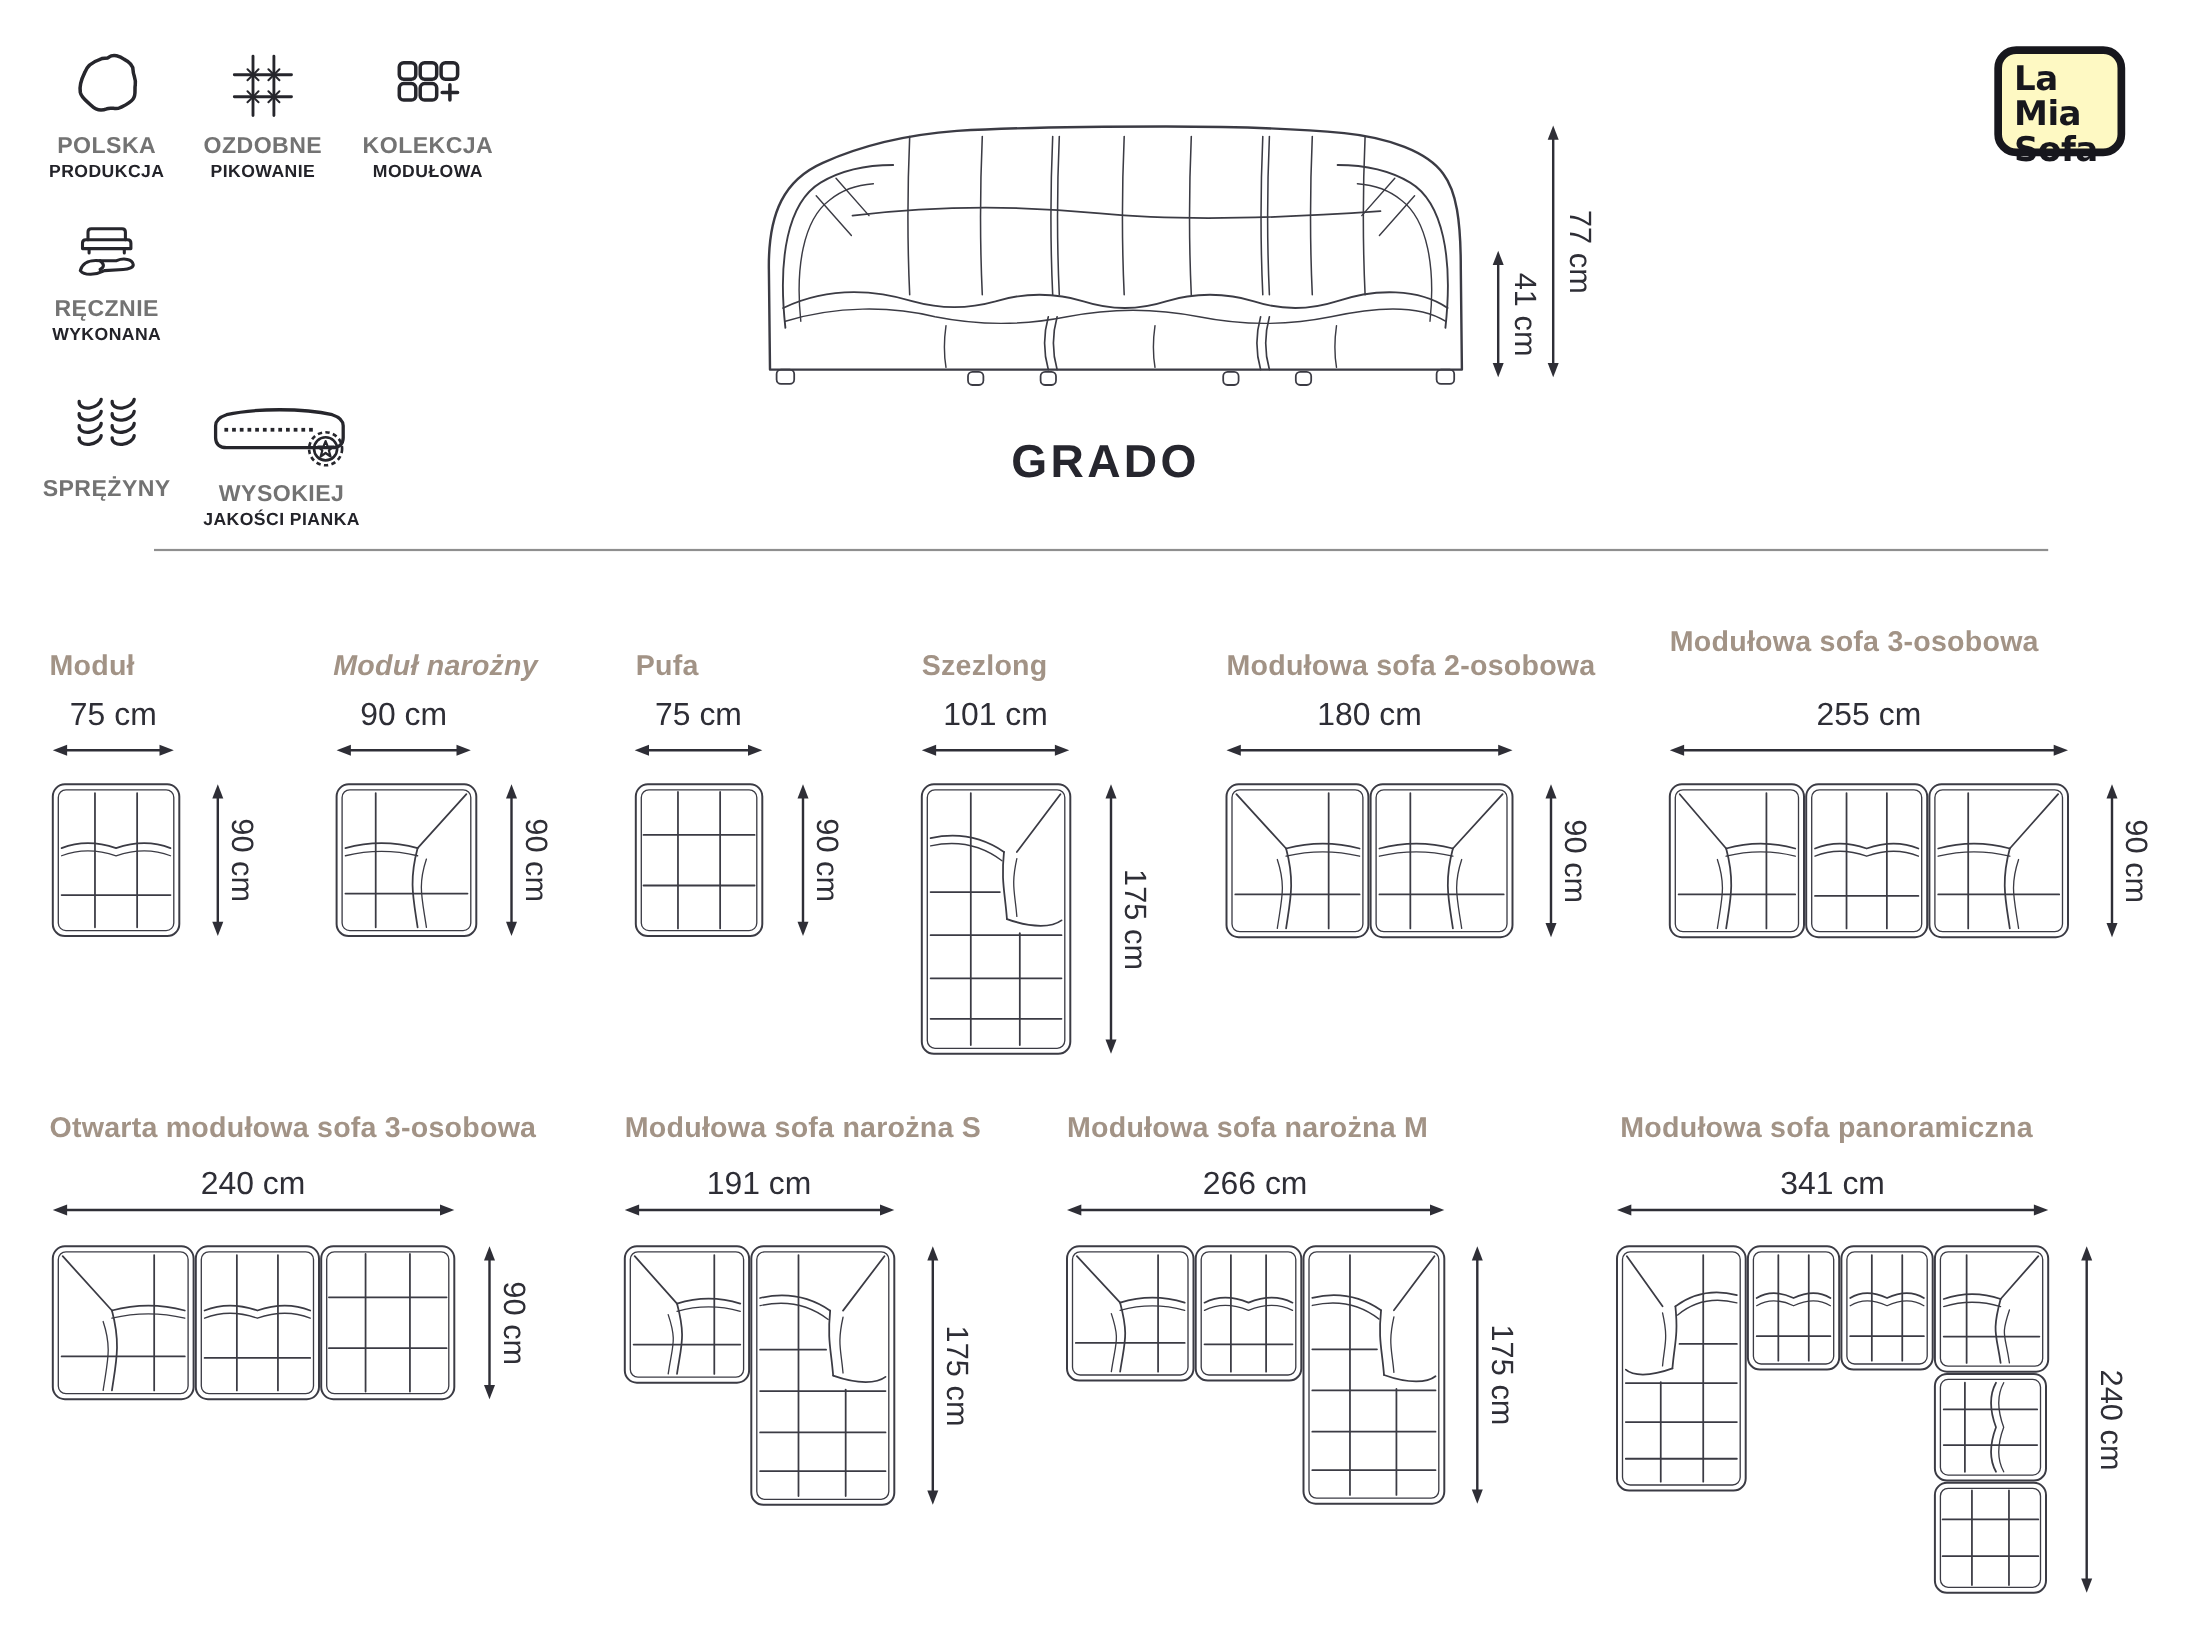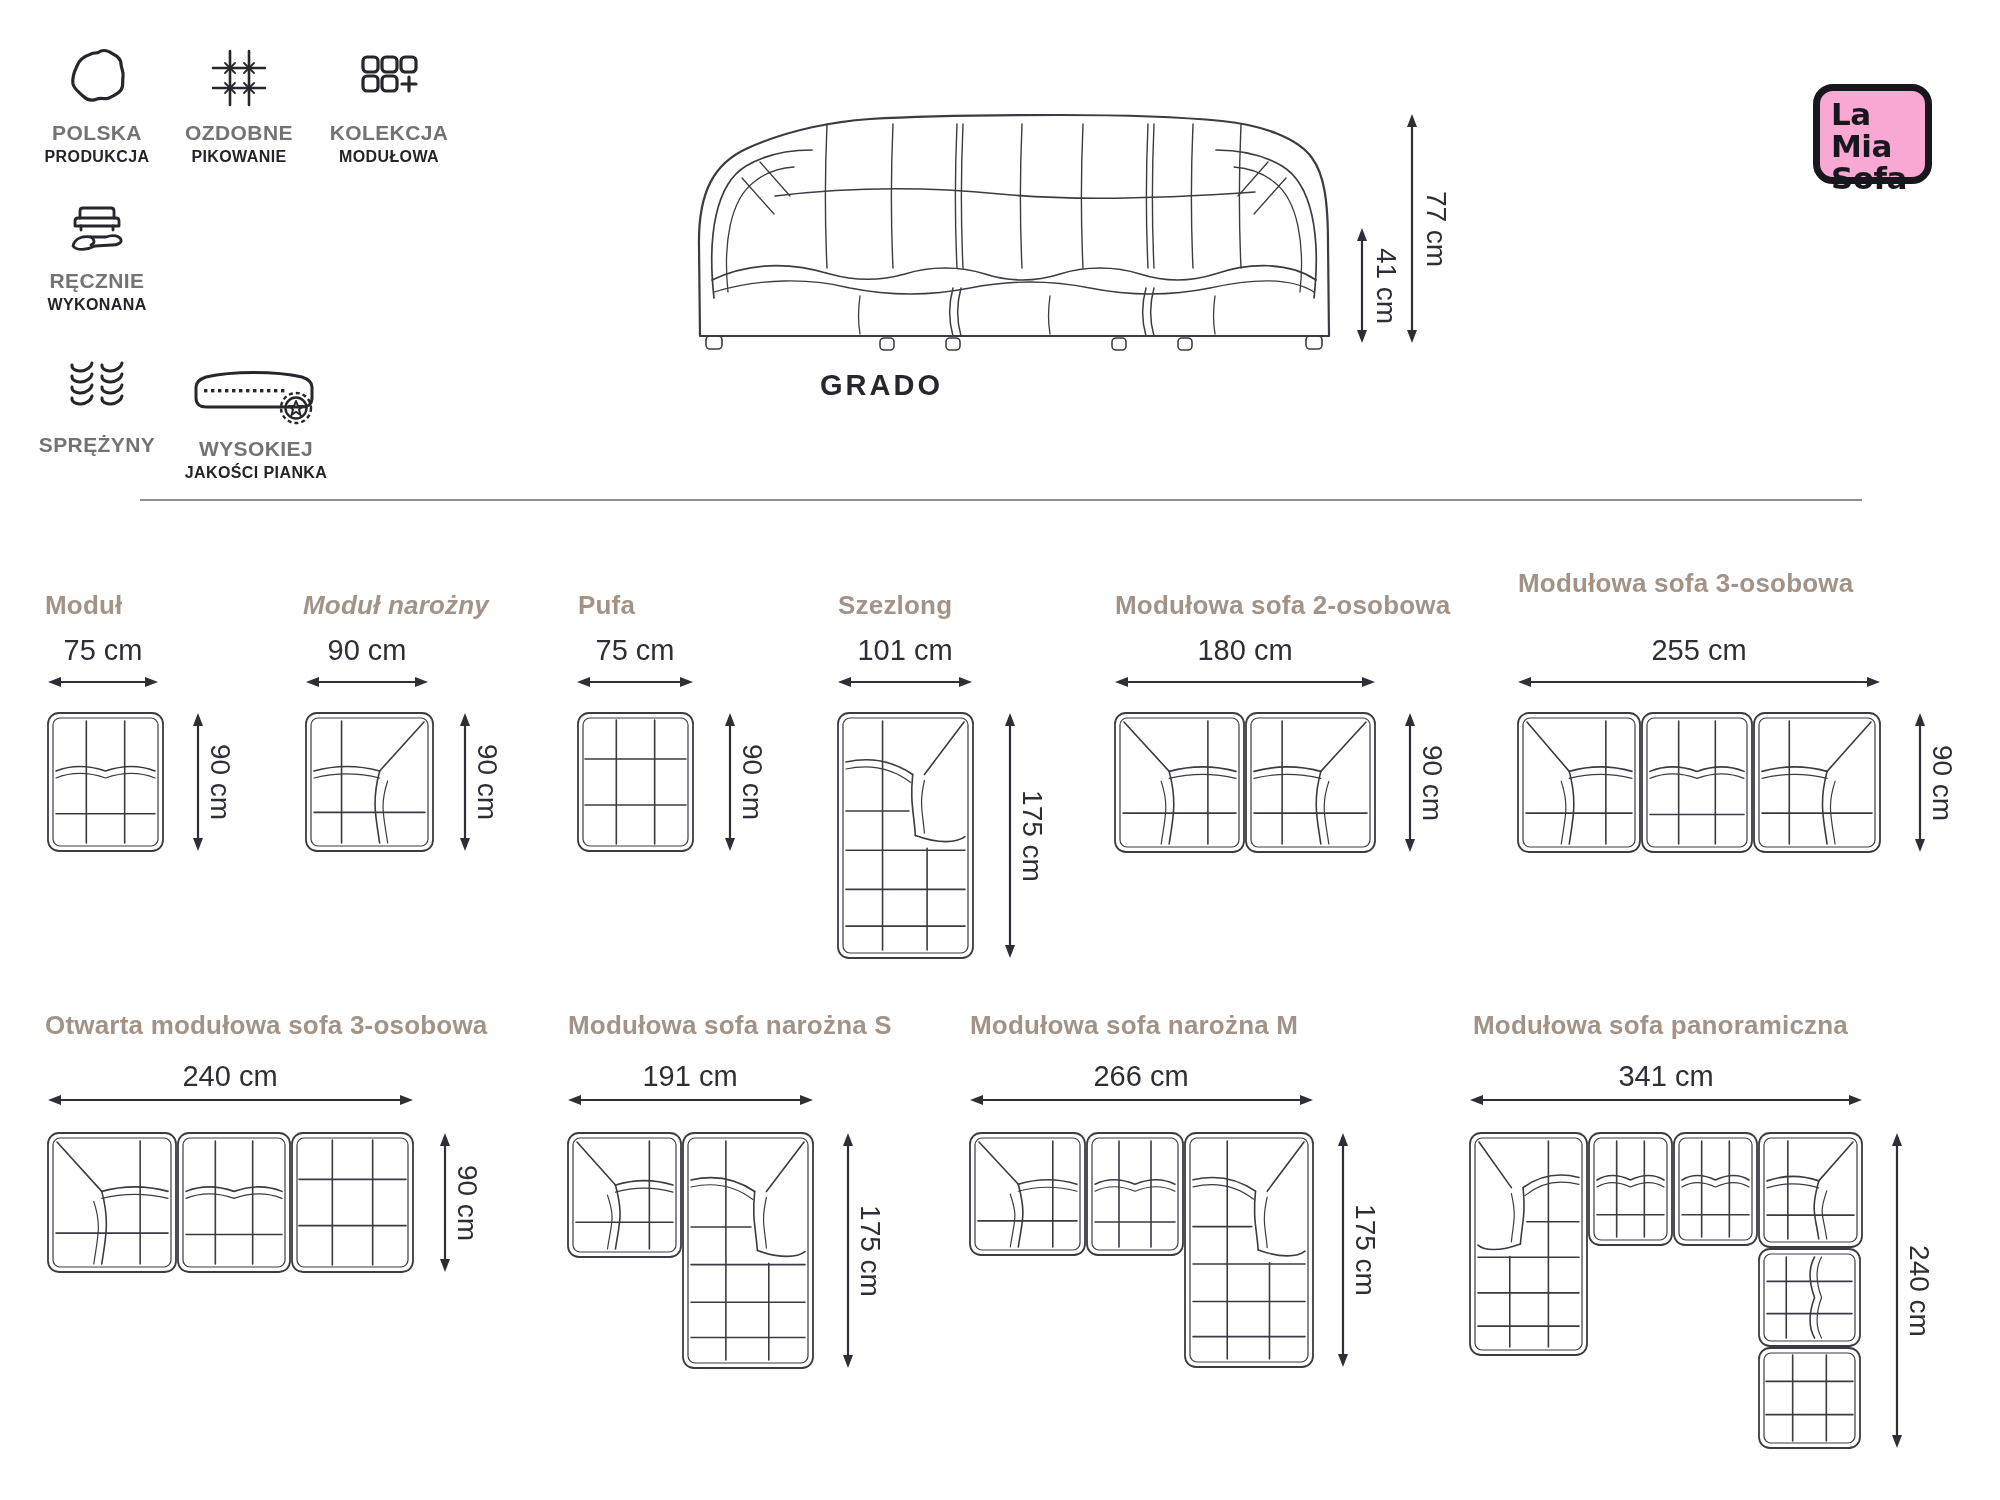--- a/index.html
+++ b/index.html
@@ -4,24 +4,24 @@
 <style>
   html,body{margin:0;padding:0;background:#fff;}
   .canvas{position:relative;width:2000px;height:1500px;background:#ffffff;overflow:hidden;
           font-family:"Liberation Sans", sans-serif;color:#2e2e36;}
   #lineart{position:absolute;left:0;top:0;}
   .divider{position:absolute;left:140px;top:499px;width:1722px;height:2px;background:#8f8f8f;}
   .feature{position:absolute;text-align:center;}
   .feature .ic{display:block;margin:0 auto;}
   .feature .l1{font-size:21px;font-weight:700;color:#737373;letter-spacing:.4px;margin-top:7px;white-space:nowrap;}
   .feature .l2{font-size:16px;font-weight:700;color:#232329;letter-spacing:.4px;margin-top:3px;white-space:nowrap;}
-  .grado{position:absolute;left:820px;top:369px;width:370px;
-         font-size:29px;font-weight:700;letter-spacing:3px;color:#26262e;}
+  .grado{position:absolute;left:820px;top:396px;width:370px;text-align:center;
+         font-size:42px;font-weight:700;letter-spacing:3px;color:#26262e;}
   .logo{position:absolute;left:1813px;top:42px;width:119px;height:100px;border:7px solid #17171d;
-        border-radius:20px;box-sizing:border-box;padding:7px 0 0 11px;background:#f9a8d4;margin-top:42px;}
+        border-radius:20px;box-sizing:border-box;padding:7px 0 0 11px;background:#fef9c3;}
   .logo span{display:block;font-size:31px;font-weight:800;line-height:1.04;color:#17171d;
              letter-spacing:-.5px;font-family:"DejaVu Sans", sans-serif;}
   .mod-title{position:absolute;font-size:26px;font-weight:700;color:#a29386;letter-spacing:.2px;white-space:nowrap;}
   .dim{position:absolute;font-size:29px;font-weight:500;color:#2e2e36;white-space:nowrap;transform:translateX(-50%);}
   .dimv{position:absolute;font-size:28px;font-weight:500;color:#2e2e36;white-space:nowrap;
         transform:translate(-50%,-50%) rotate(90deg);}
 </style>
 </head>
 <body>
 

